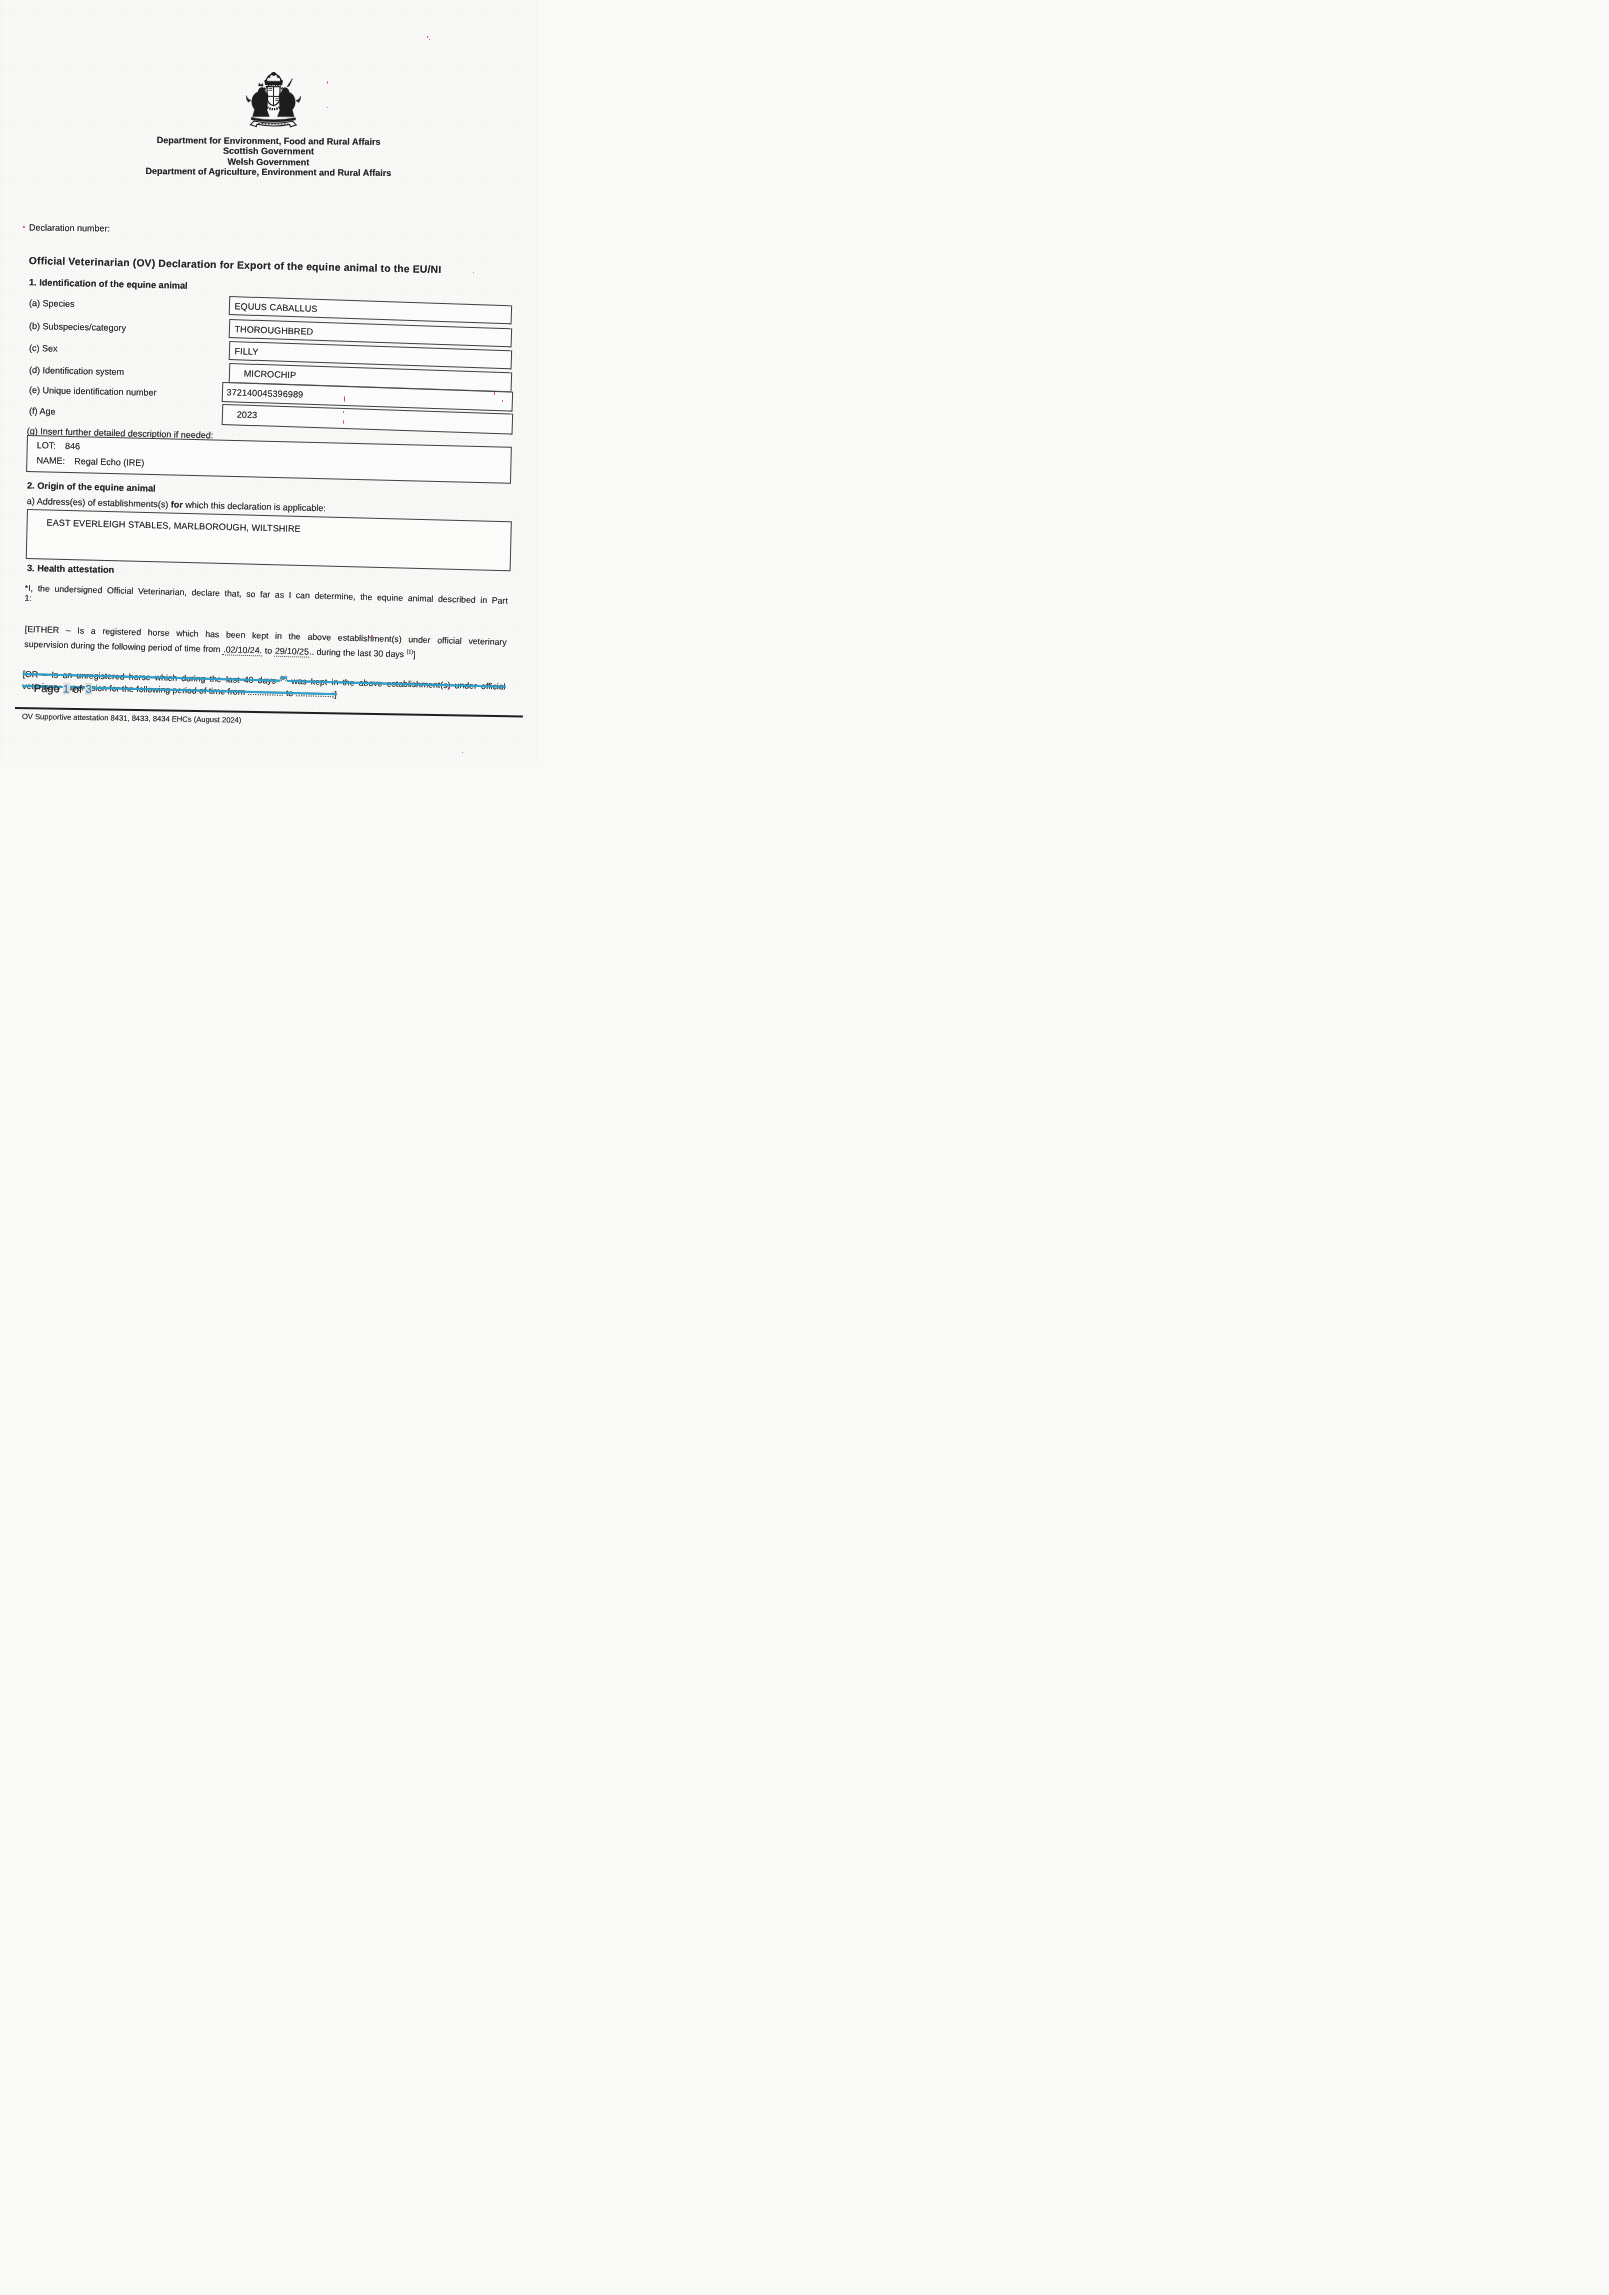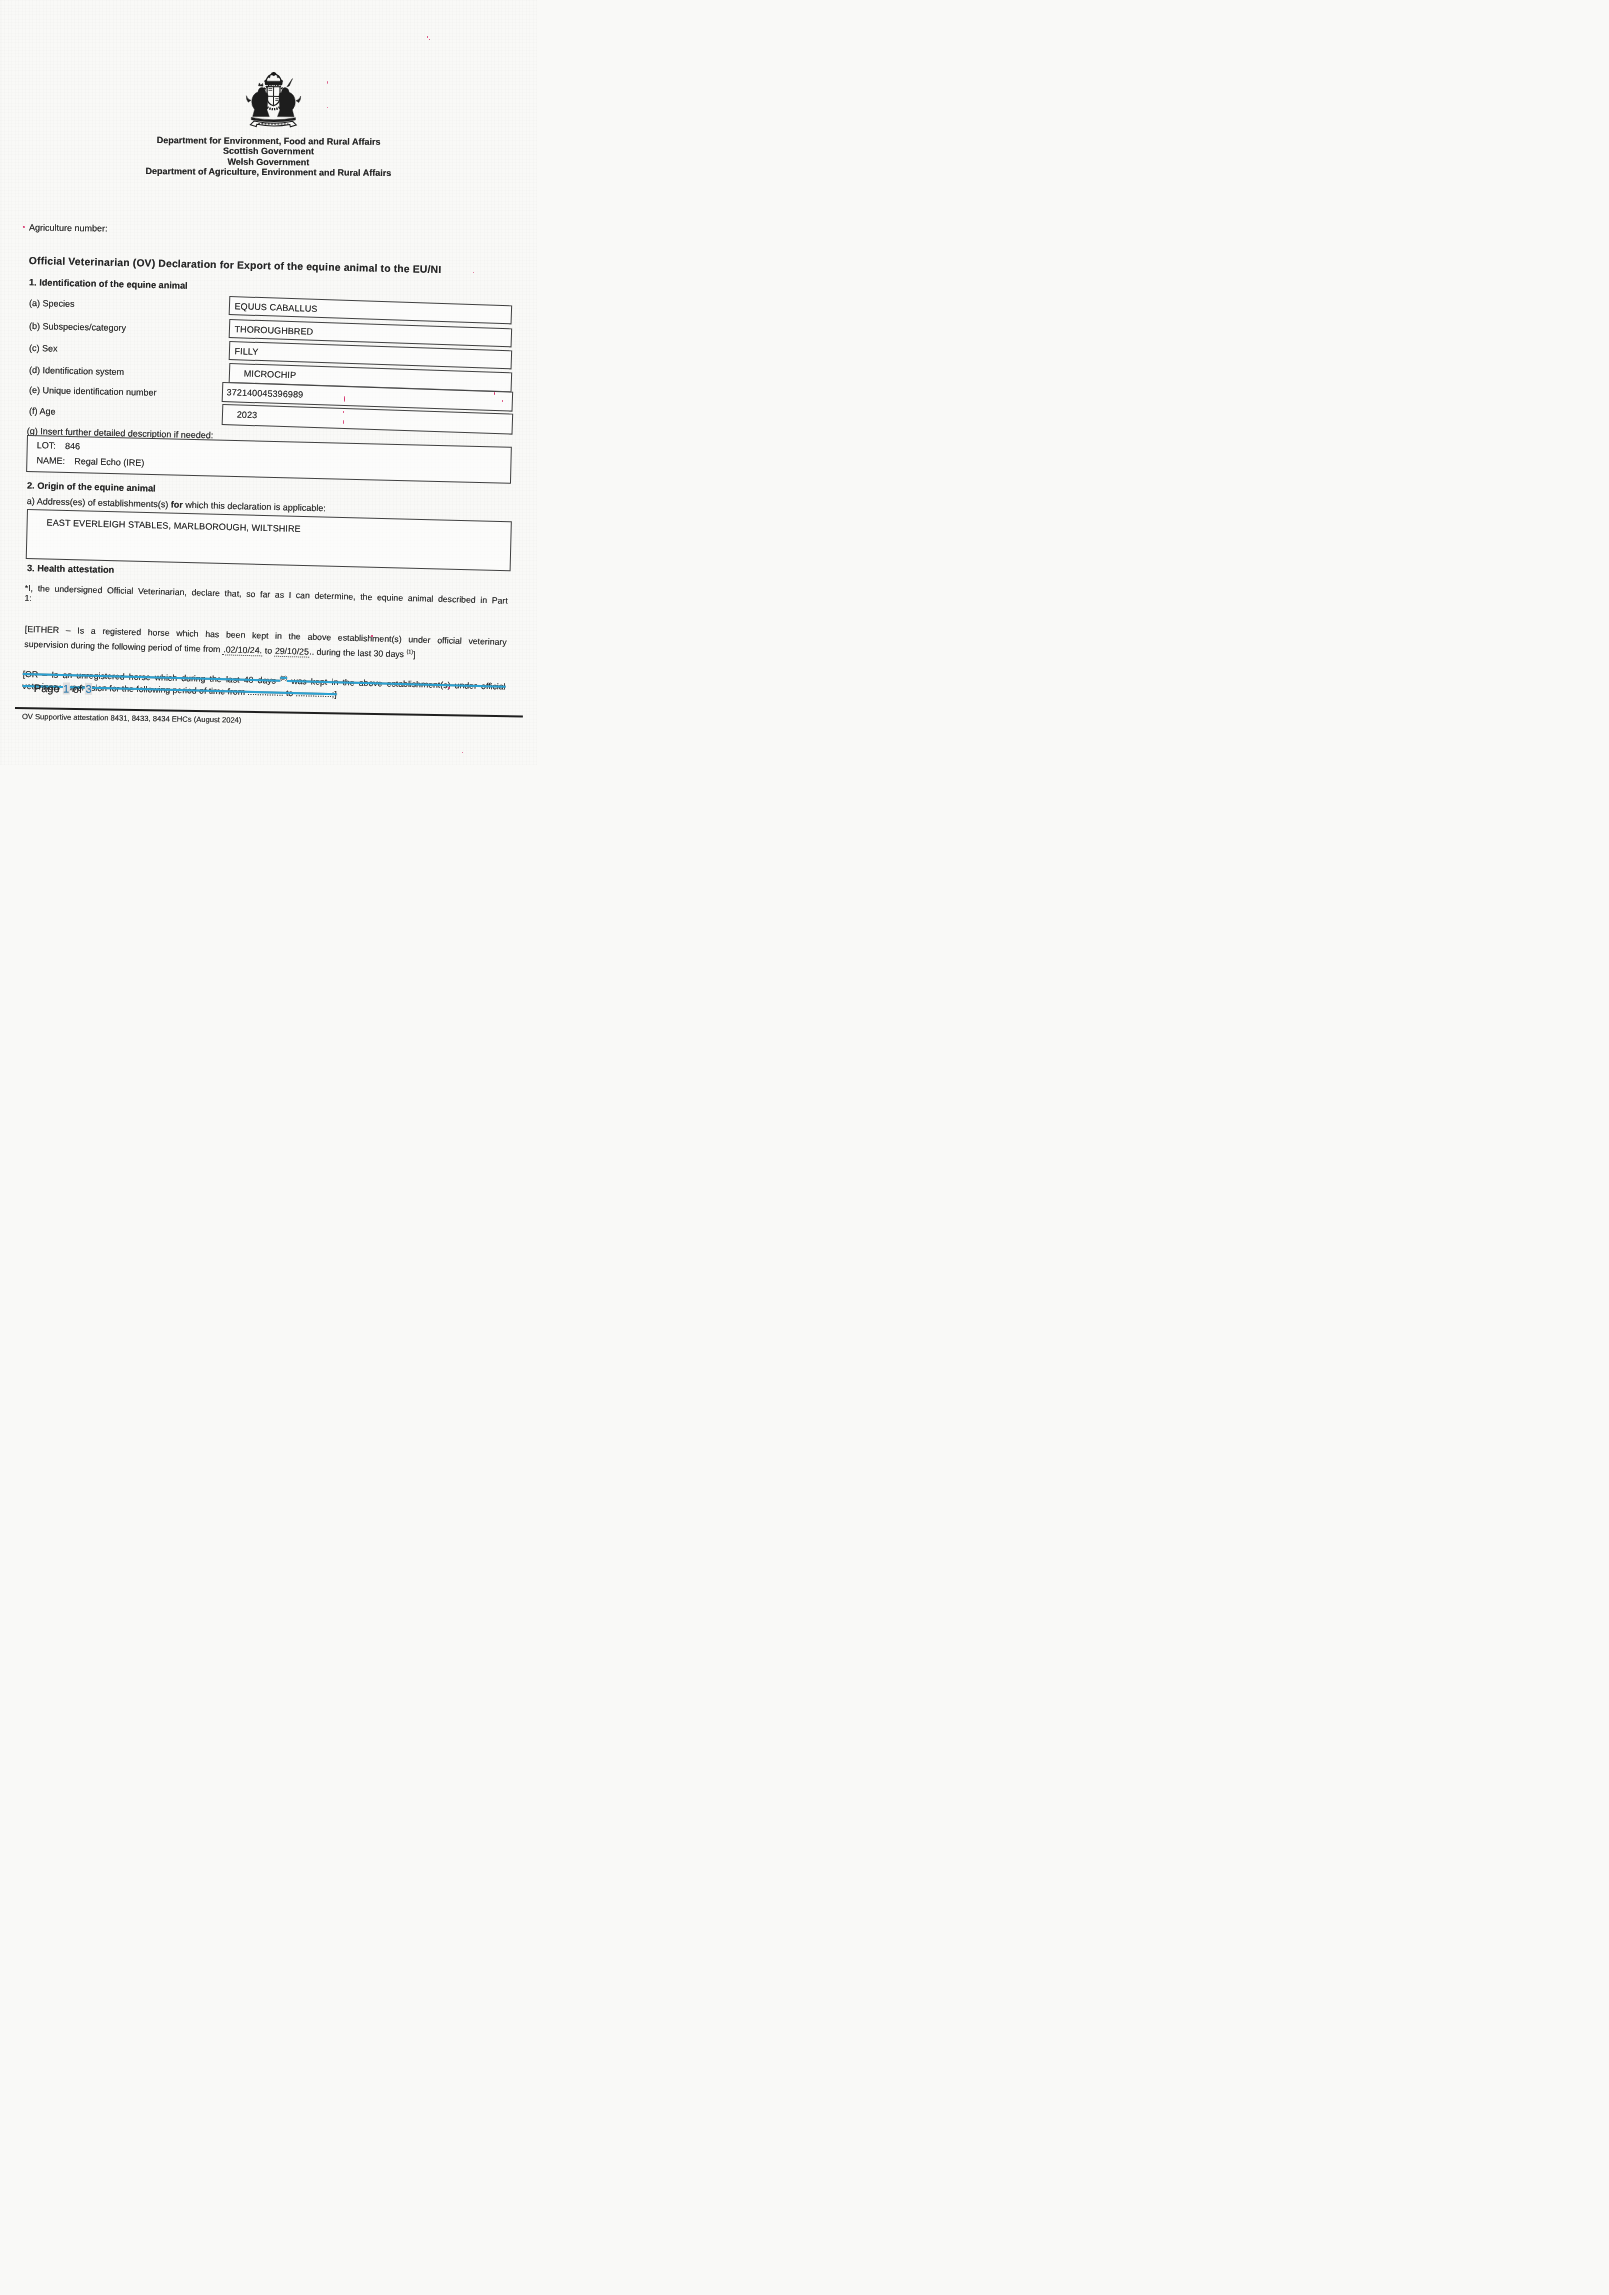--- a/index.html
+++ b/index.html
@@ -115,21 +115,21 @@
     </svg>
   </div>
 
   <div class="abs depts">
     <div>Department for Environment, Food and Rural Affairs</div>
     <div>Scottish Government</div>
     <div>Welsh Government</div>
     <div>Department of Agriculture, Environment and Rural Affairs</div>
   </div>
 
-  <div class="abs decl">Agriculture number:</div>
+  <div class="abs decl">Declaration number:</div>
 
   <div class="abs title">Official Veterinarian (OV) Declaration for Export of the equine animal to the EU/NI</div>
 
   <div class="abs s-head s1h">1. Identification of the equine animal</div>
 
   <div class="abs flabel la">(a) Species</div>
   <div class="abs fbox ba">
       <span>EQUUS CABALLUS</span>
     </div>
 

